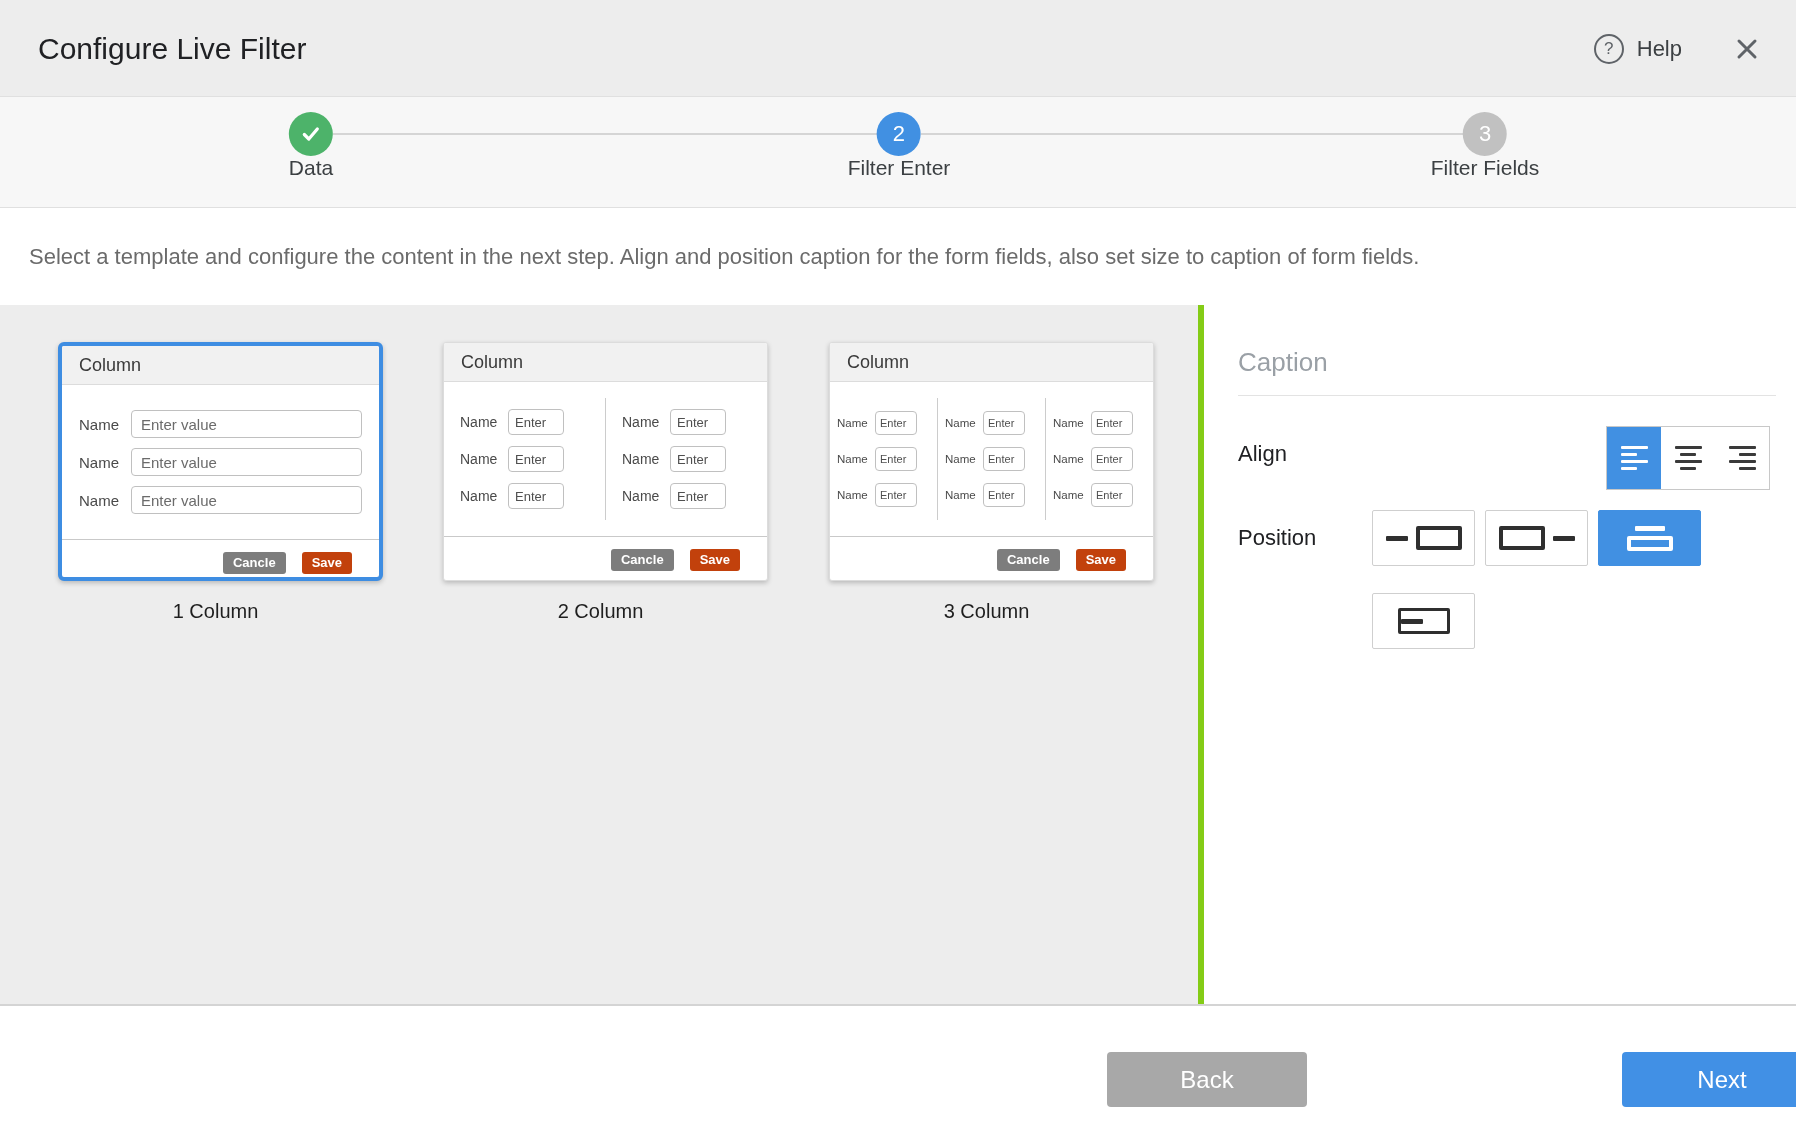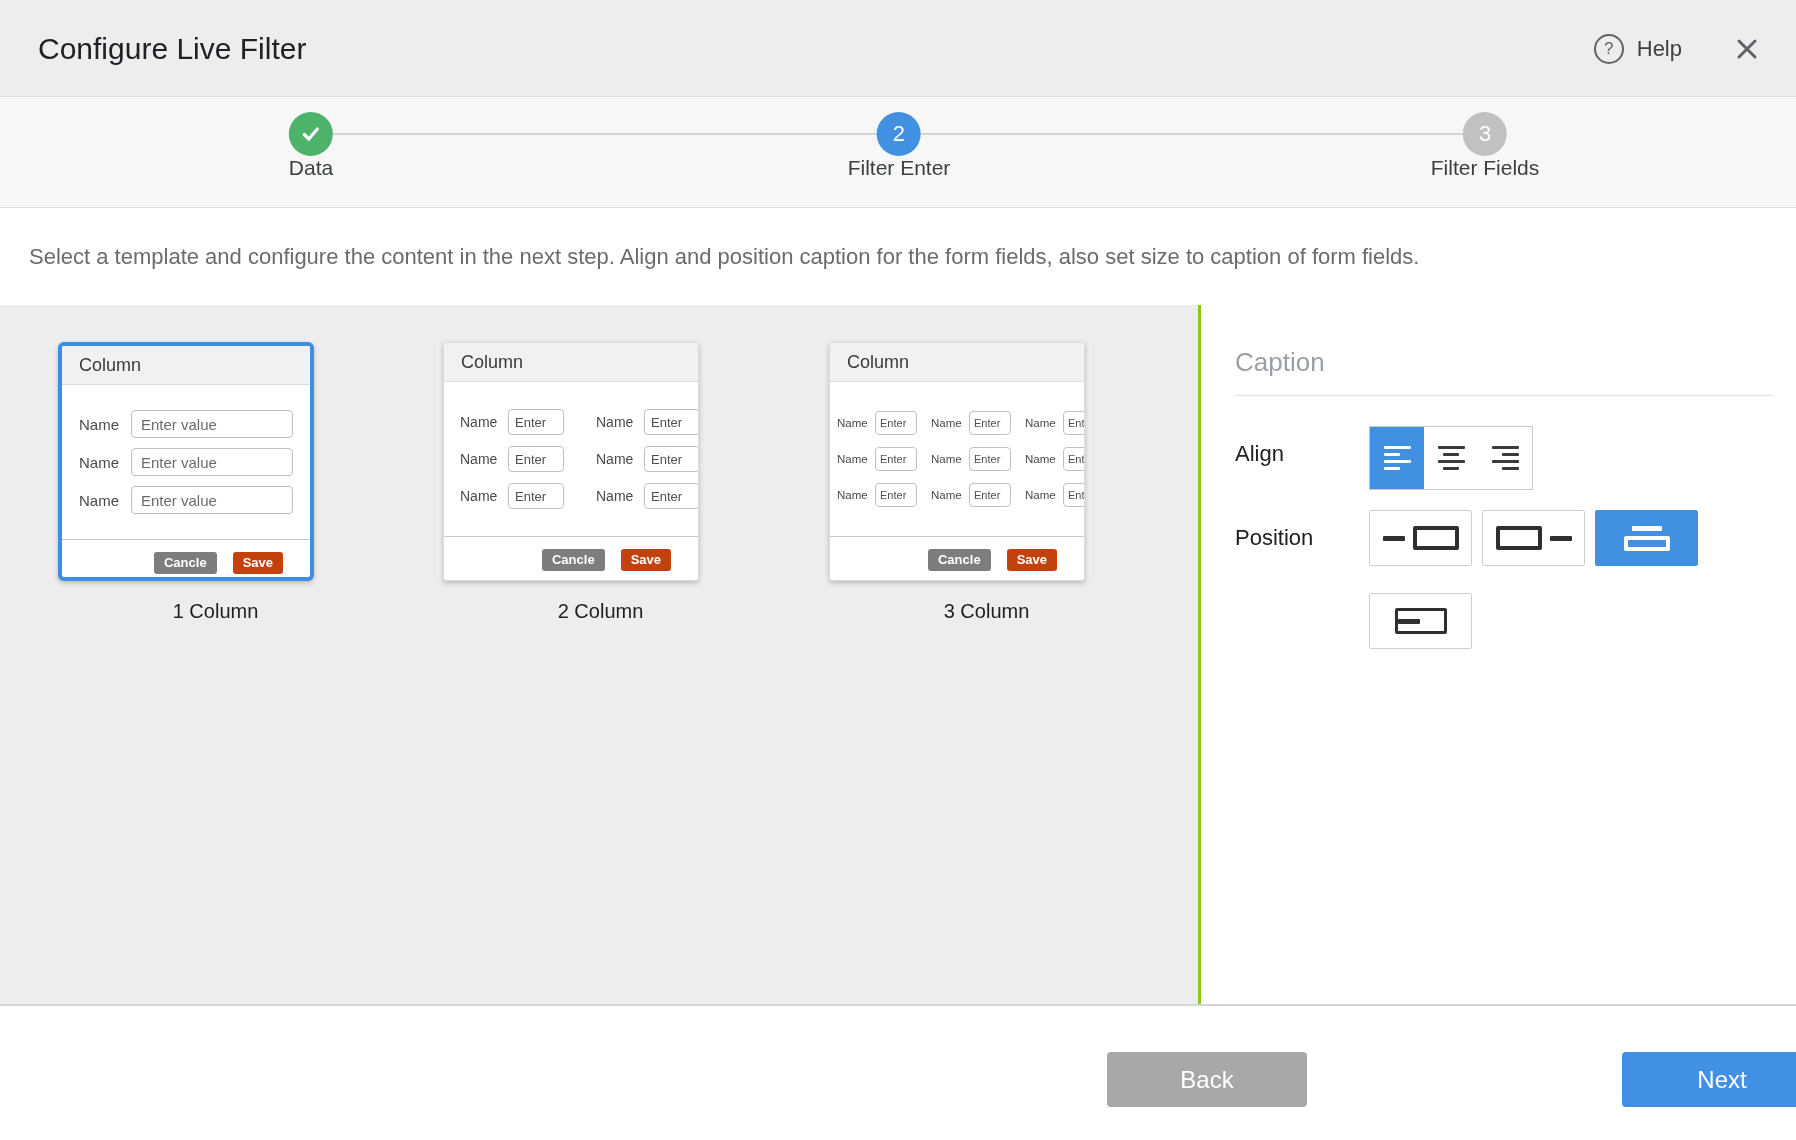--- a/index.html
+++ b/index.html
@@ -58,21 +58,21 @@
   #content {
     position:absolute; top:305px; left:0; width:1796px; height:701px;
     border-bottom:2px solid #d4d4d4;
   }
   #templates-area {
     position:absolute; top:0; left:0; width:1198px; height:699px; background:#ededed;
   }
   .tpl-slot { position:absolute; top:37px; width:315px; }
   #tpl-slot-0 { left:58px; } #tpl-slot-1 { left:443px; } #tpl-slot-2 { left:829px; }
   .tpl-card {
-    width:256px; height:239px; background:#fff; border:1px solid #dcdcdc; border-radius:3px;
+    width:325px; height:239px; background:#fff; border:1px solid #dcdcdc; border-radius:3px;
     box-shadow:0 2px 5px rgba(0,0,0,0.22); overflow:hidden; cursor:pointer;
   }
   .tpl-card.selected { border:4px solid #3e8de2; border-radius:6px; }
   .tpl-header {
     height:39px; background:#f1f1f1; border-bottom:1px solid #dcdcdc;
     font-size:18px; color:#3a3a3a; line-height:38px; padding-left:17px;
   }
   .tpl-body { display:flex; height:154px; align-items:stretch; }
   .tpl-col { flex:1; display:flex; flex-direction:column; justify-content:center; gap:11px; padding:0 14px; }
   .tpl-vdiv { width:1px; background:#ccc; margin:16px 0; }
@@ -100,26 +100,26 @@
     color:#fff; font-size:13px; font-weight:700; display:flex; align-items:center;
     font-family:"Liberation Sans", sans-serif;
   }
   .mini-btn.cancel { background:#7d7d7d; }
   .mini-btn.save { background:#c2410c; }
   .tpl-name { margin-top:19px; text-align:center; font-size:20px; color:#1f1f1f; }
 
   
   #caption-panel {
     position:absolute; top:0; left:1198px; width:598px; height:699px;
-    background:#ffffff; border-left:3px solid #84cc16; padding:42px 26px 0 34px;
+    background:#ffffff; border-left:6px solid #84cc16; padding:42px 26px 0 34px;
   }
   #caption-title { font-size:26px; color:#9aa0a6; font-weight:400; }
   #caption-divider { margin-top:17px; border-bottom:1px solid #e3e3e3; width:538px; }
   .cp-row { display:flex; }
-  .cp-row.align-row { margin-top:30px; }
+  .cp-row.align-row { margin-top:30px;justify-content:space-between; }
   .cp-row.position-row { margin-top:20px; }
   .cp-row-label { width:134px; font-size:22px; color:#202124; padding-top:15px; }
 
   #align-group {
     display:inline-flex; border:1px solid #c8c8c8; background:#fff; height:64px; align-items:stretch;
   }
   .align-btn {
     width:54px; display:flex; align-items:center; justify-content:center;
     color:#3a3a3a; background:transparent; border:none; cursor:pointer;
   }

